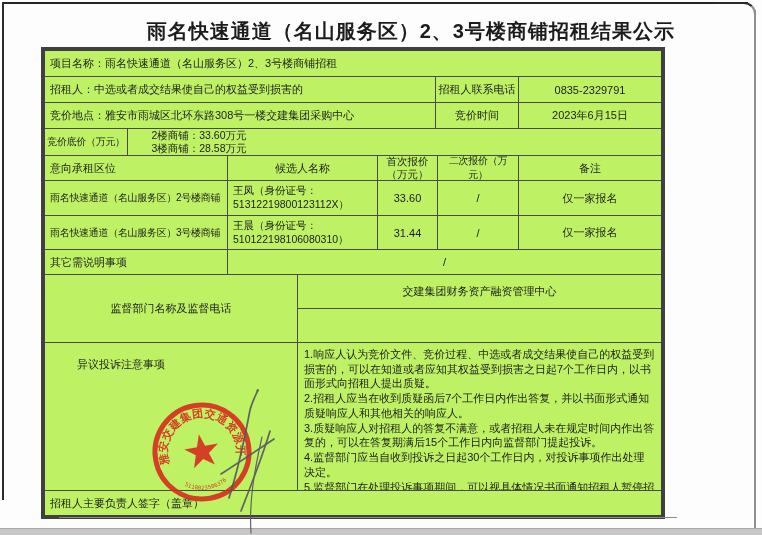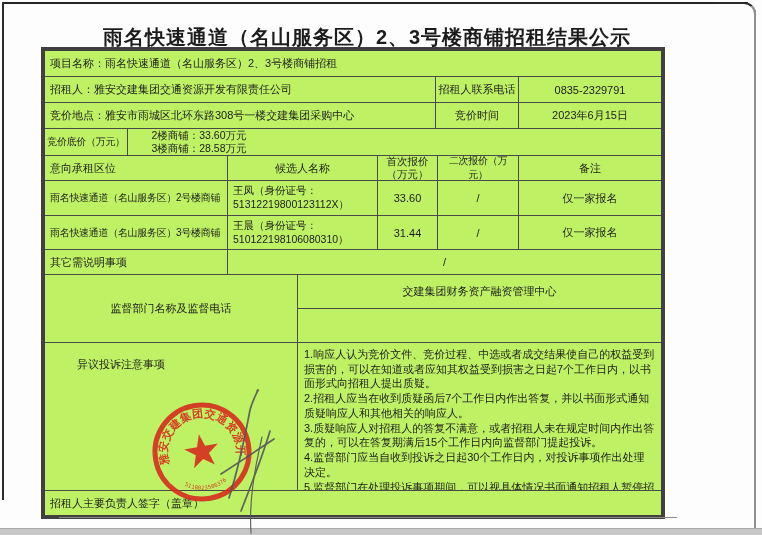--- a/index.html
+++ b/index.html
@@ -6,21 +6,21 @@
   .page{position:relative;width:762px;height:535px;background:#fdfdfd;overflow:hidden;
         font-family:"Liberation Sans","DejaVu Sans",sans-serif;color:#1c1c1c;}
   
   .edge-top{position:absolute;left:2px;top:2px;width:746px;height:2px;background:#262626;}
   .edge-left{position:absolute;left:2px;top:2px;width:2px;height:498px;background:#2c2c2c;}
   .edge-right{position:absolute;left:754px;top:10px;width:2px;height:525px;background:#8f8f8f;}
   .edge-corner{position:absolute;left:714px;top:2px;width:40px;height:16px;
                border-top:2px solid #2a2a2a;border-right:2px solid #8f8f8f;border-top-right-radius:12px;}
   .edge-bottom{position:absolute;left:0;top:528px;width:762px;height:7px;background:#c7c7c7;border-top:1px solid #a8a8a8;}
   
-  .title{position:absolute;left:59px;top:24px;width:616px;text-align:center;
+  .title{position:absolute;left:59px;top:18px;width:616px;text-align:right;
          font-size:20px;font-weight:bold;letter-spacing:1px;}
   
   .tbl{position:absolute;left:41px;top:47px;width:616px;border:4px solid #404040;background:#bef264;
        font-size:11px;box-sizing:content-box;}
   .row{display:flex;box-sizing:border-box;border-bottom:1px solid #4a4a4a;}
   .row:last-child{border-bottom:none;justify-content:flex-end;}
   .cell{box-sizing:border-box;display:flex;align-items:center;border-right:1px solid #4a4a4a;
         padding:0 5px;overflow:hidden;}
   .cell:last-child{border-right:none;}
   .c{justify-content:center;text-align:center;padding:0 2px;}
@@ -58,21 +58,21 @@
 
   <div class="title">雨名快速通道（名山服务区）2、3号楼商铺招租结果公示</div>
 
   <div class="tbl">
 
     <div class="row r1">
       <div class="cell w616">项目名称：雨名快速通道（名山服务区）2、3号楼商铺招租</div>
     </div>
 
     <div class="row r2">
-      <div class="cell w391">招租人：雅安交建集团交通资源开发有限责任公司</div>
+      <div class="cell w391">招租人：中选或者成交结果使自己的权益受到损害的</div>
       <div class="cell w83 c">招租人联系电话</div>
       <div class="cell w142 c">0835-2329791</div>
     </div>
 
     <div class="row r3">
       <div class="cell w391">竞价地点：雅安市雨城区北环东路308号一楼交建集团采购中心</div>
       <div class="cell w83 c">竞价时间</div>
       <div class="cell w142 c">2023年6月15日</div>
     </div>
 

